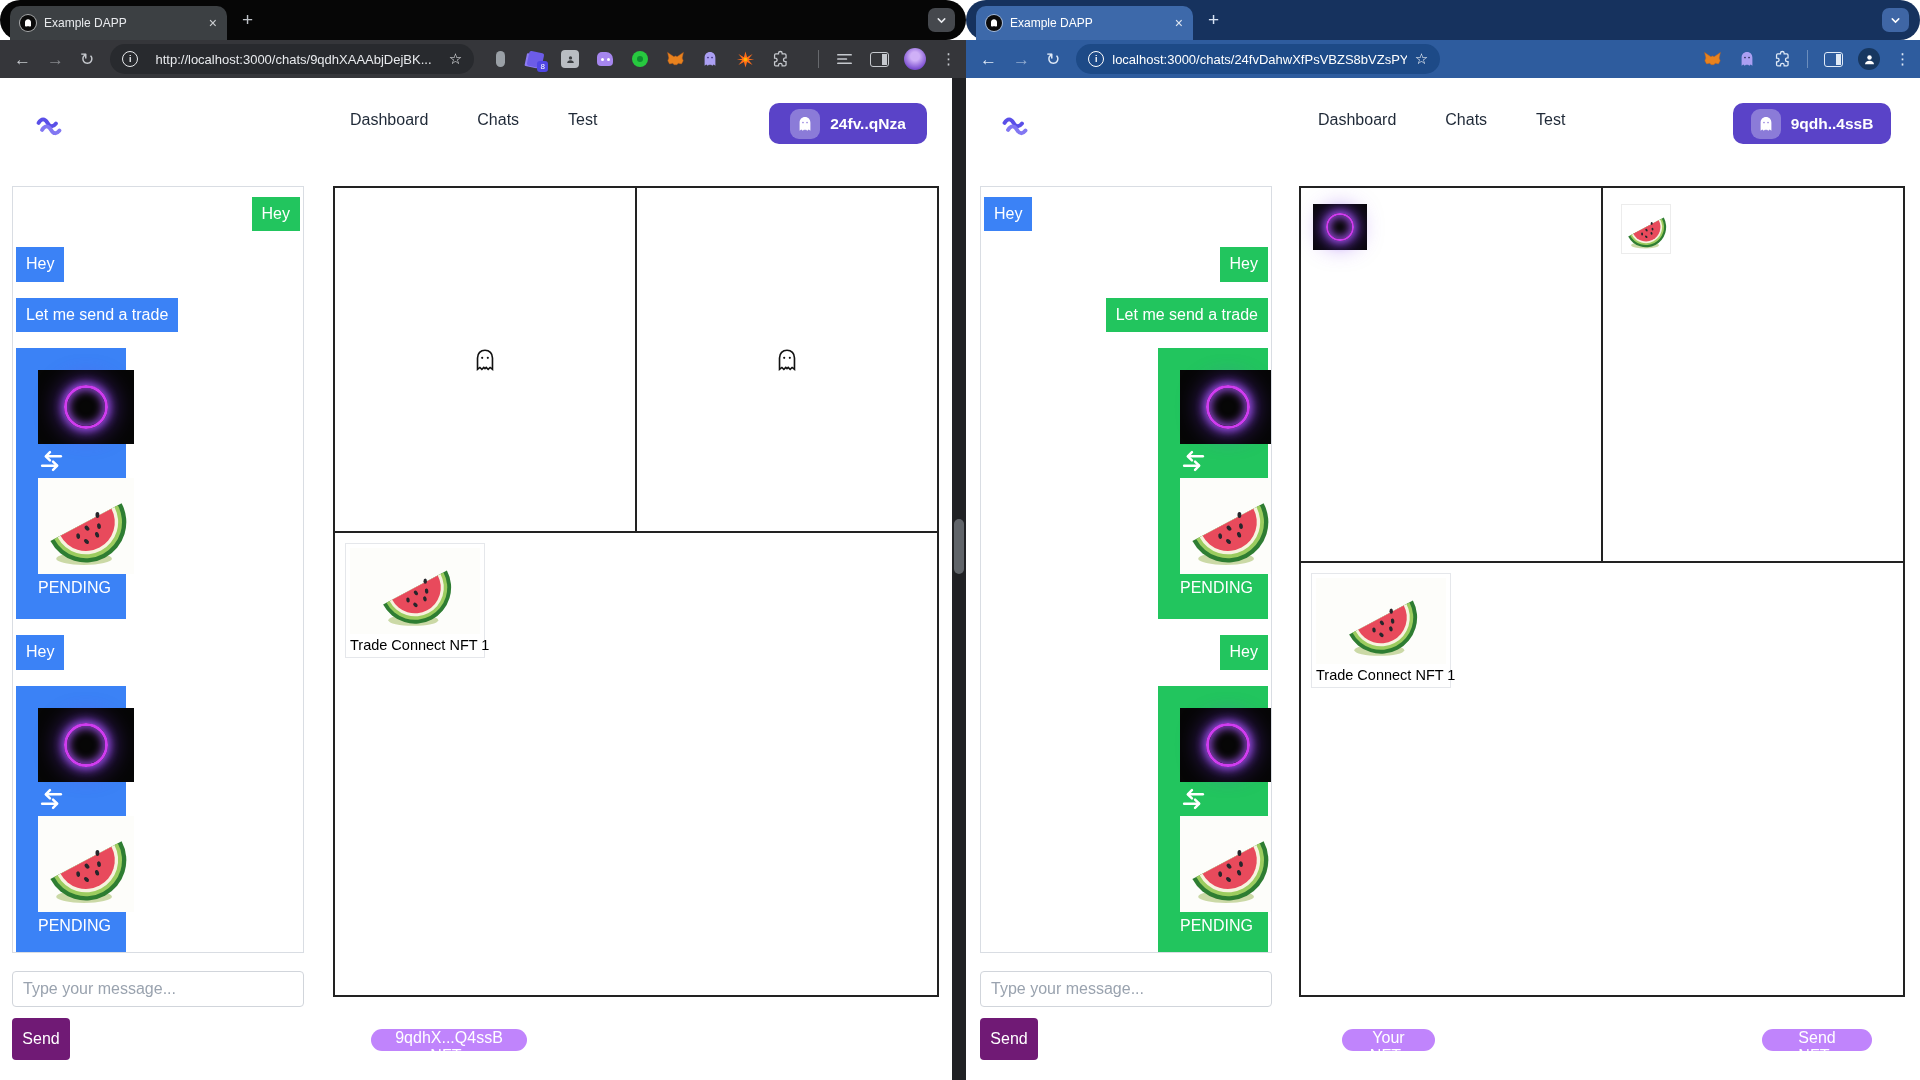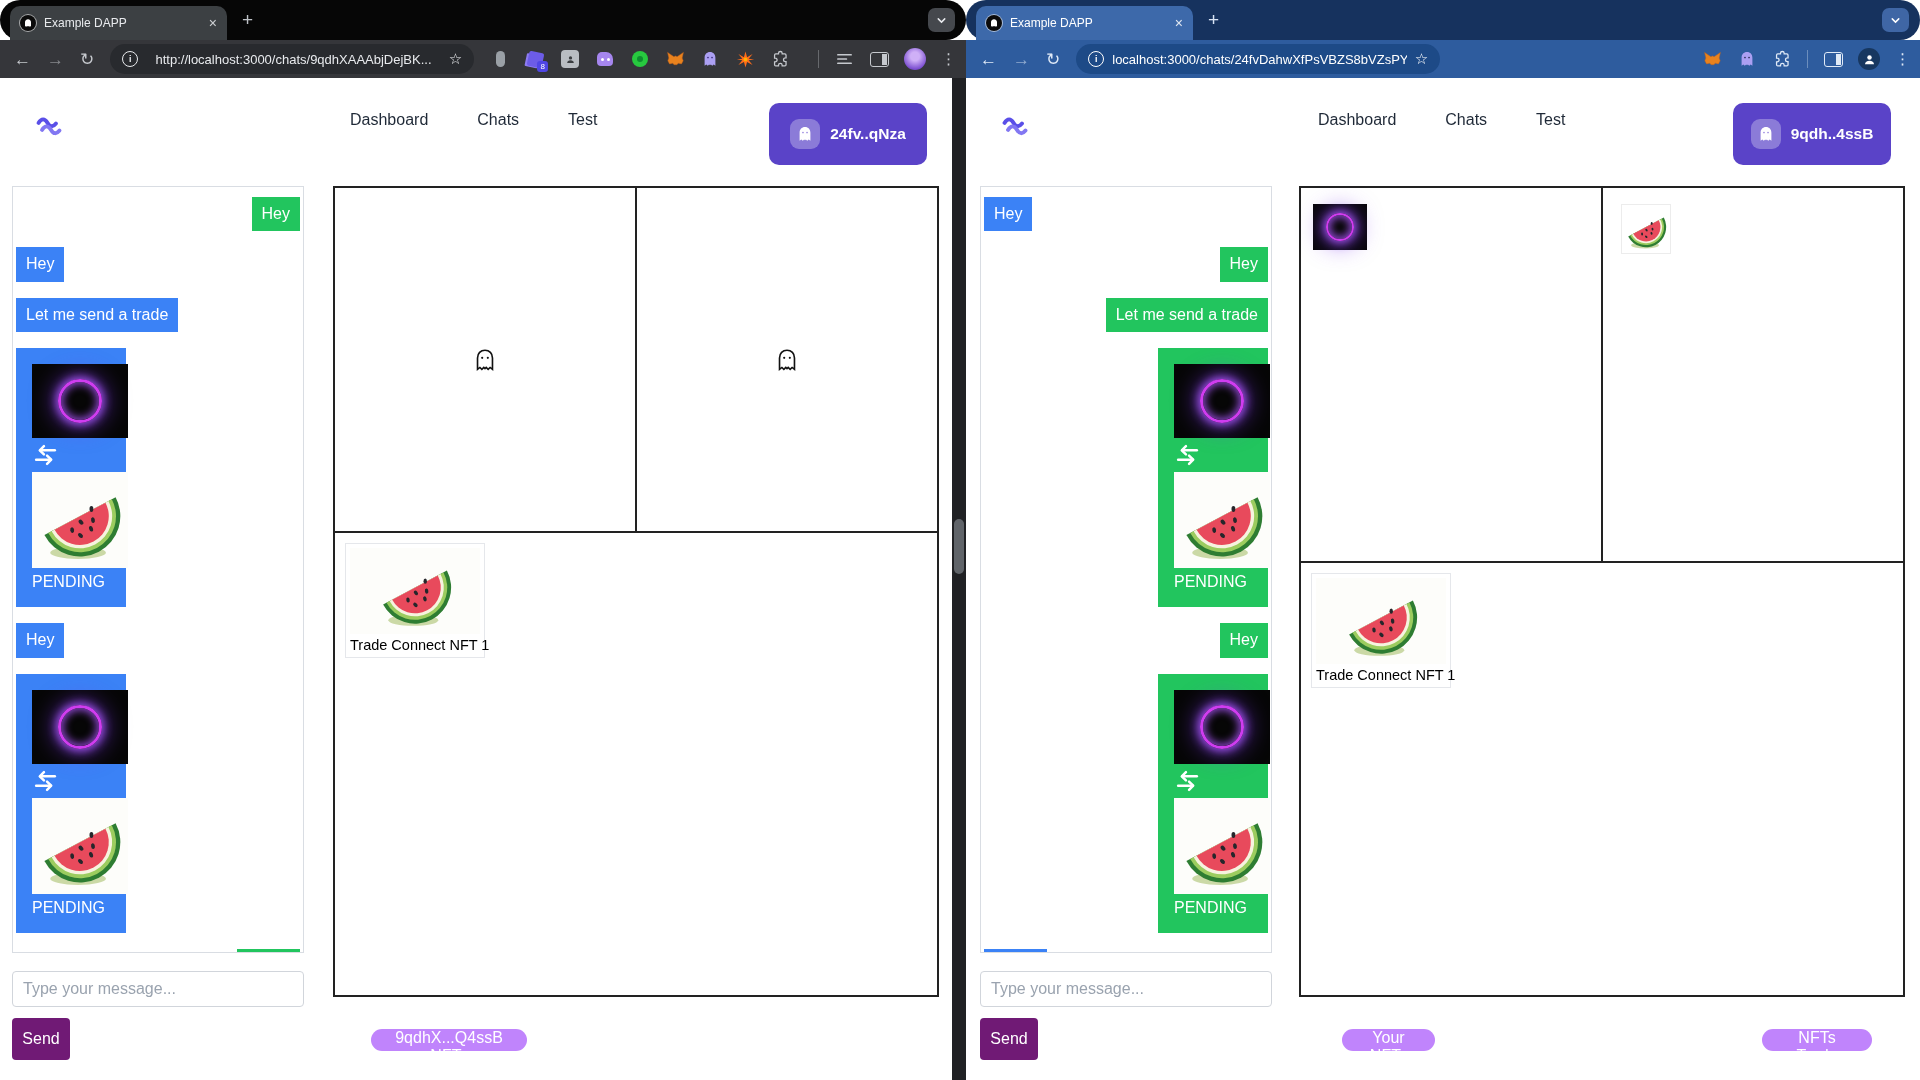--- a/index.html
+++ b/index.html
@@ -58,35 +58,35 @@
   .avatar-l{width:22px;height:22px;border-radius:50%;background:radial-gradient(circle at 50% 38%,#cfb0f7 25%,#7c4fd0 72%,#5a3aa8 100%);}
   .avatar-r{width:22px;height:22px;border-radius:50%;background:#173760;color:#fff;display:flex;align-items:center;justify-content:center;}
   .dots{font-size:15px;letter-spacing:0;}
 
   
   .logo{position:absolute;left:35px;top:111px;width:28px;height:30px;}
   .navlinks{position:absolute;left:350px;top:111px;display:flex;gap:49px;font-size:16px;
     font-weight:500;color:#1f2937;text-align:center;}
   .w-right .navlinks{left:352px;}
   .navlinks span{cursor:pointer;}
-  .wallet{position:absolute;left:769px;top:103px;width:158px;height:62px;background:#5a43c8;
+  .wallet{position:absolute;left:769px;top:103px;width:158px;height:41px;background:#5a43c8;
     border:none;border-radius:10px;display:flex;align-items:center;justify-content:center;gap:10px;
     color:#fff;font-weight:700;font-size:15.5px;font-family:inherit;}
   .w-right .wallet{left:767px;}
   .wallet-chip{width:30px;height:30px;border-radius:9px;background:rgba(255,255,255,.30);
     display:flex;align-items:center;justify-content:center;color:#fff;--eyes:#9b8ae0;}
 
   .chatbox{position:absolute;left:12px;top:186px;width:292px;height:767px;border:1px solid #d9dde3;
     box-sizing:border-box;padding:10px 3px 3px 3px;display:flex;flex-direction:column;
     align-items:flex-start;overflow:hidden;}
   .w-right .chatbox{left:14px;}
   .bubble{color:#fff;font-size:16px;padding:8px 10px;margin-bottom:16px;line-height:1.15;}
   .bg-blue{background:#3b82f6;} .bg-green{background:#22c55e;}
   .side-right{align-self:flex-end;}
-  .msg-card{width:110px;padding:16px;box-sizing:border-box;margin-bottom:16px;display:flex;flex-direction:column;}
+  .msg-card{width:110px;padding:22px;box-sizing:border-box;margin-bottom:16px;display:flex;flex-direction:column;text-align:center;}
   .ringimg{width:96px;height:74px;background:#060606;display:flex;align-items:center;justify-content:center;}
   .ring{width:38px;height:38px;border-radius:50%;border:3px solid #cf3df0;
     box-shadow:0 0 10px 2px rgba(168,85,247,.95),0 0 22px 6px rgba(124,58,237,.5),inset 0 0 8px 2px rgba(168,85,247,.85);}
   .swap{width:27px;height:24px;color:#fff;margin:5px 0;}
   .wm{width:96px;height:96px;background:#fdfdfa;display:block;}
   .status{color:#fff;font-size:16px;margin-top:5px;}
   .chat-input{position:absolute;left:12px;top:971px;width:292px;height:36px;border:1px solid #d1d5db;
     border-radius:4px;box-sizing:border-box;padding:0 10px;font-size:16px;color:#374151;font-family:inherit;}
   .chat-input::placeholder{color:#9aa3af;}
   .w-right .chat-input{left:14px;}
@@ -484,14 +484,14 @@
   </div>
   <div class="bottombox">
     <div class="nftcard">
       <svg class="wm" viewBox="0 0 100 100">
           <use href="#sym-wm"></use>
         </svg>
       <div class="nftcap">Trade Connect NFT 1</div>
     </div>
   </div>
   <button class="pillbtn yourbtn">Your NFTs</button>
-  <button class="pillbtn tradebtn">NFTs Trade</button>
+  <button class="pillbtn tradebtn">Send NFTs</button>
 </div>
 
 </body></html>

